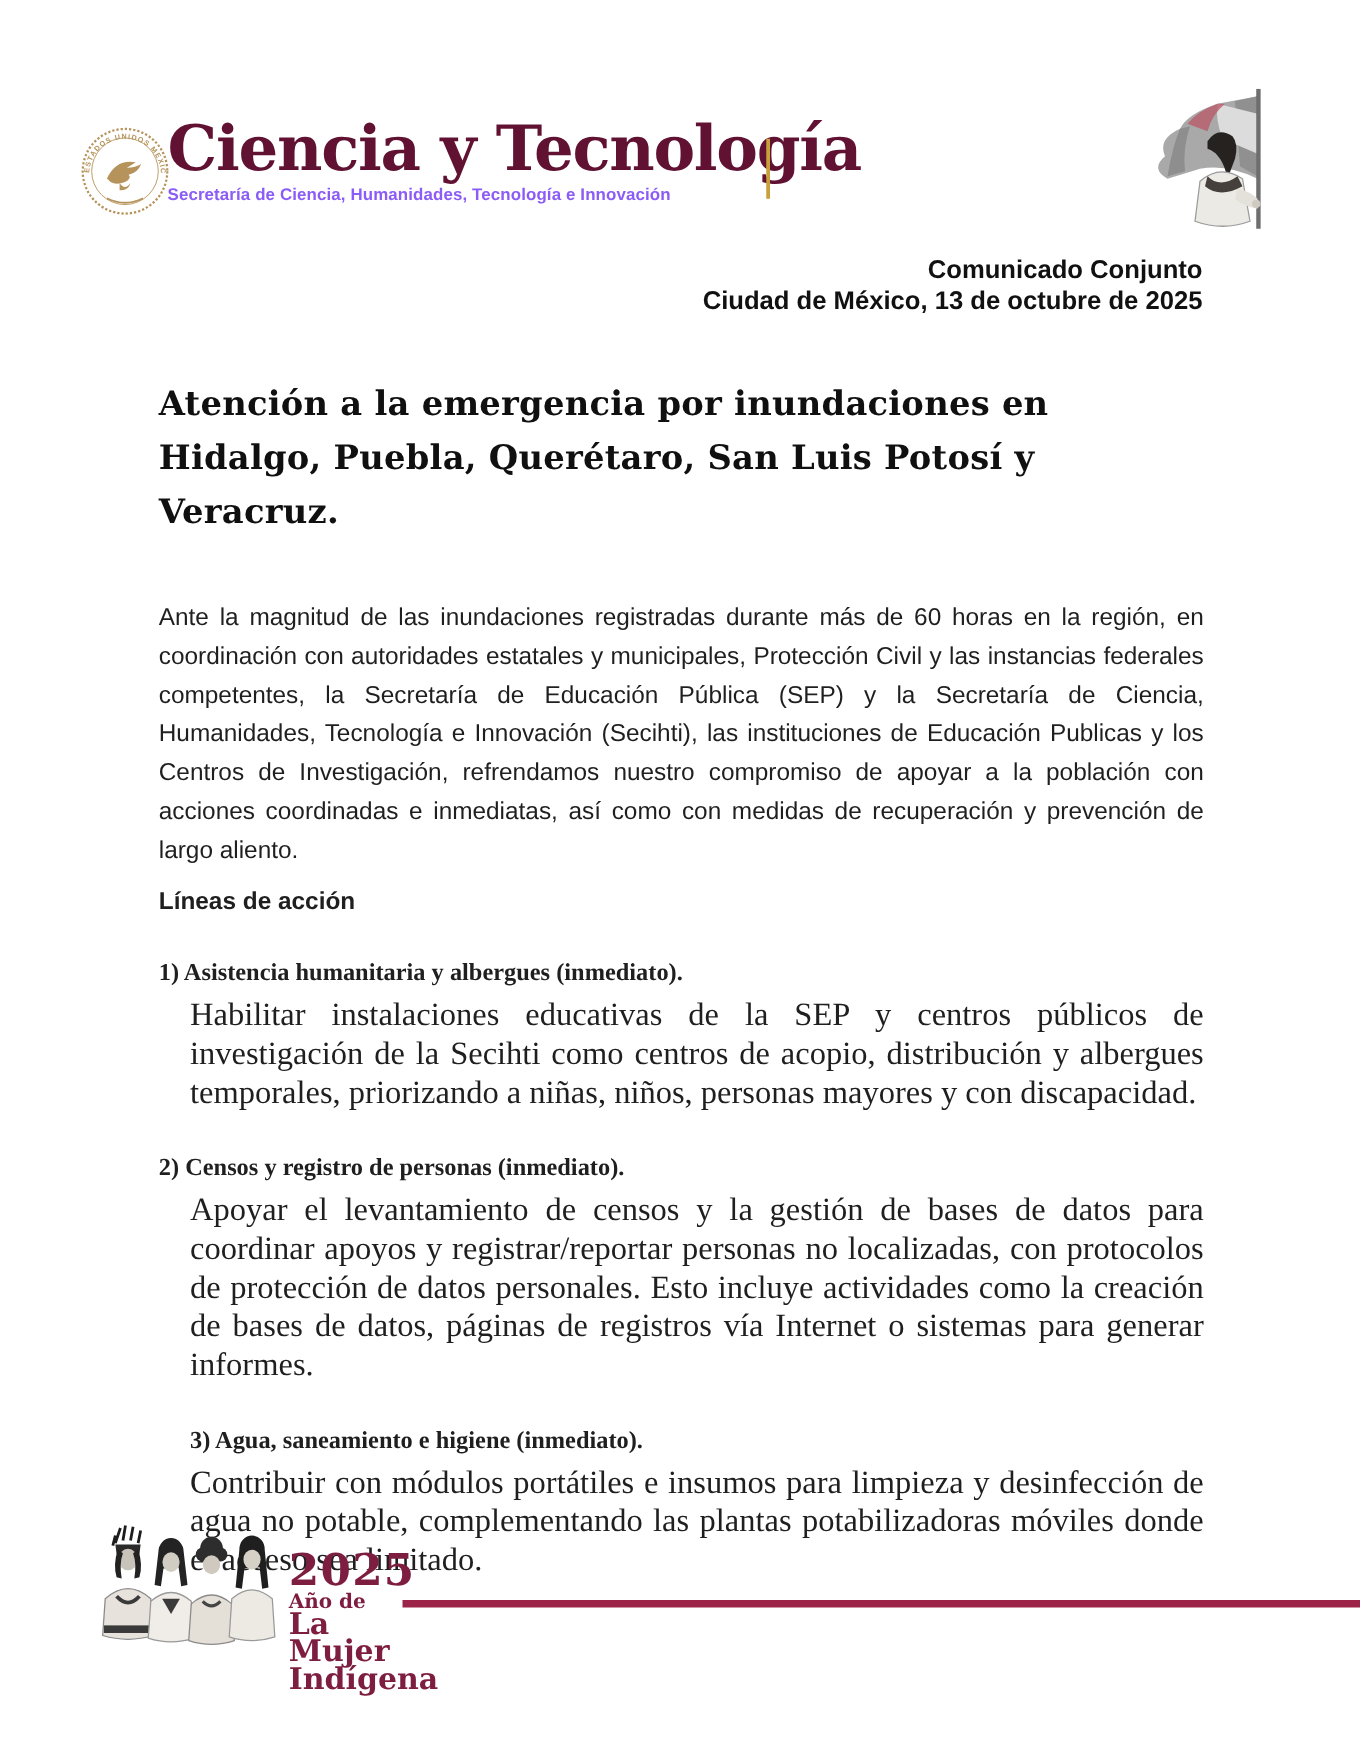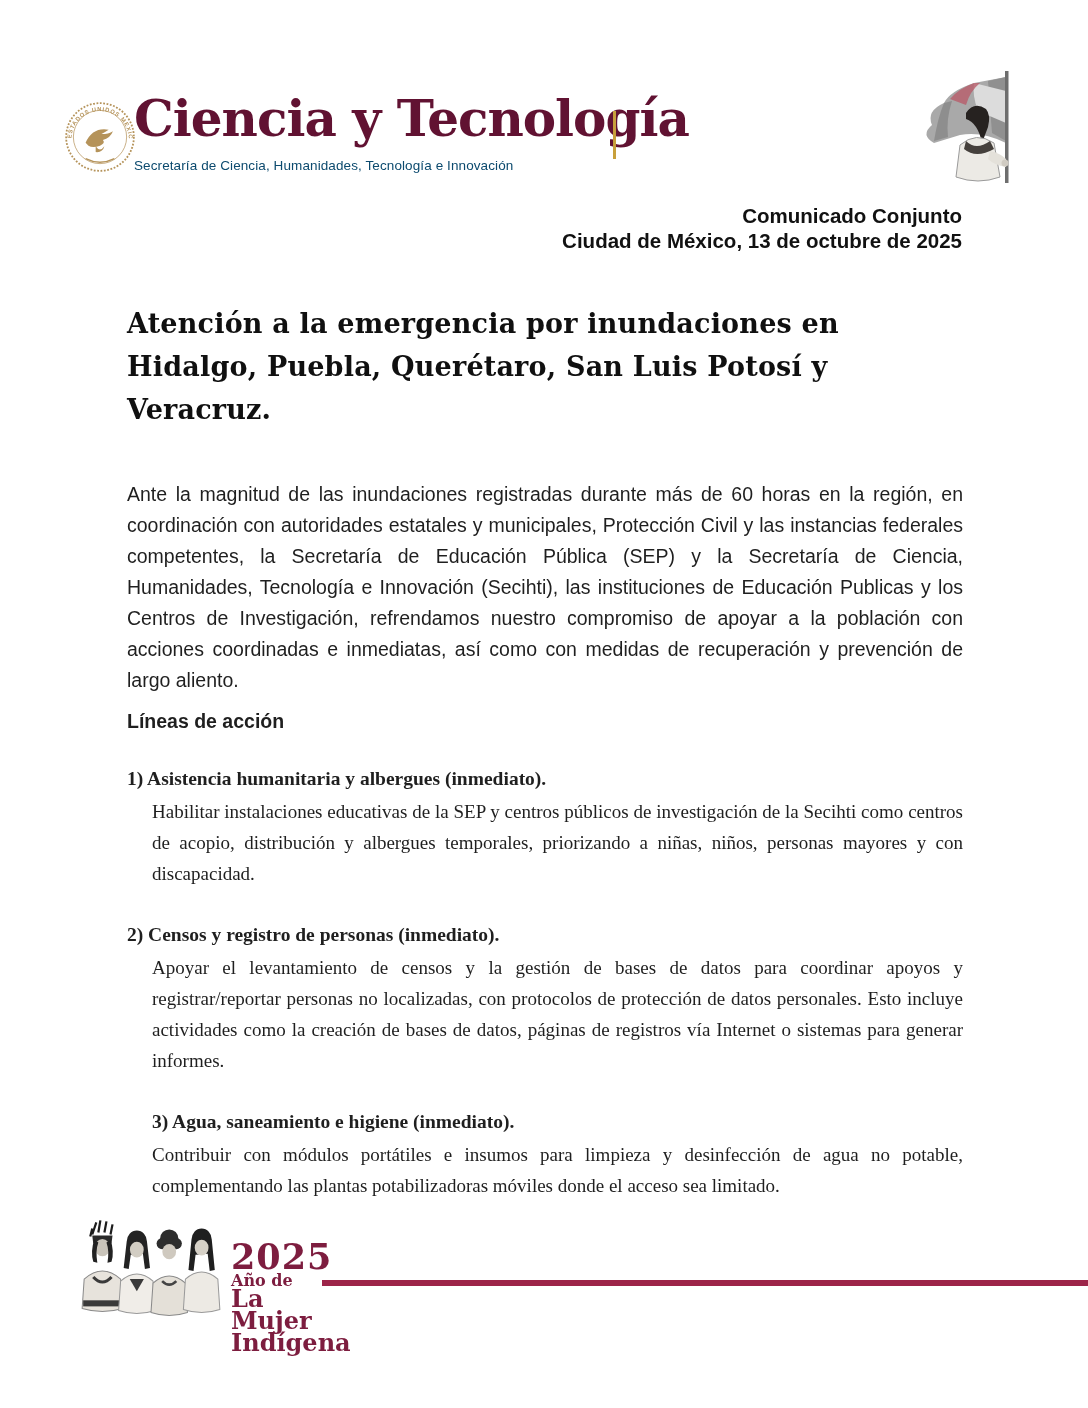--- a/index.html
+++ b/index.html
@@ -11,41 +11,41 @@
   
   .masthead{position:absolute;top:85px;left:62px;width:1016px;height:118px;}
   .seal{position:absolute;left:2px;top:16px;width:72px;height:72px;}
   .brand-left{position:absolute;left:72px;top:6px;width:480px;}
   .brand-right{position:absolute;left:571px;top:6px;width:270px;}
   .brand-title{
     font-family:"DejaVu Serif",serif;font-weight:700;color:var(--maroon,#611232);
     font-size:50px;line-height:56px;letter-spacing:-1px;white-space:nowrap;
   }
   .brand-sub{
-    margin-top:11px;font-size:13.5px;font-weight:400;color:#0c4a6e;
+    margin-top:1px;font-size:13.5px;font-weight:700;color:#8b5cf6;
     letter-spacing:.1px;white-space:nowrap;
   }
   .hdr-divider{position:absolute;left:551px;top:26px;width:3px;height:48px;background:var(--gold,#c8a03c);}
   .flag-illustration{position:absolute;left:846px;top:-14px;width:132px;height:118px;}
   
   .meta{position:absolute;top:203px;right:126px;text-align:right;
         font-weight:700;font-size:20.5px;line-height:25px;color:#111;margin-left:40px;}
   
   .content{position:absolute;left:127px;top:302px;width:836px;}
   .doc-title{
     margin:0 auto;max-width:872px;
     font-family:"DejaVu Serif",serif;font-weight:700;font-size:27px;line-height:43px;
     color:#101010;letter-spacing:.2px;
   }
   .intro{margin:48px 0 0;font-size:19.5px;line-height:31px;text-align:justify;}
   .section-heading{margin:14px 0 0;font-size:19.5px;font-weight:700;}
   .action-item{margin-top:30px;font-family:Liberation Serif, serif;}
   .action-item h3{margin:0;font-size:19.5px;font-weight:700;line-height:31px;}
   .action-item h3.indent{margin-left:25px;}
-  .action-item p{margin:2px 0 0 25px;font-size:19px;line-height:31px;text-align:justify;}
+  .action-item p{margin:2px 0 0 25px;font-size:26px;line-height:31px;text-align:justify;}
   
   .women-illustration{position:absolute;left:70px;top:1220px;width:162px;height:110px;}
   .year-emblem{position:absolute;left:231px;top:1240px;width:88px;text-align:left;
                font-family:"DejaVu Serif",serif;color:var(--footertext,#7d1d3f);font-weight:700;}
   .year-emblem .year{font-size:35px;line-height:34px;letter-spacing:1px;}
   .year-emblem .small{font-size:16px;line-height:14px;}
   .year-emblem .mid{font-size:24px;line-height:22px;}
   .footer-rule{position:absolute;left:322px;right:0;top:1280px;height:6px;background:var(--bar,#9d2449);}
 </style>
 </head>

